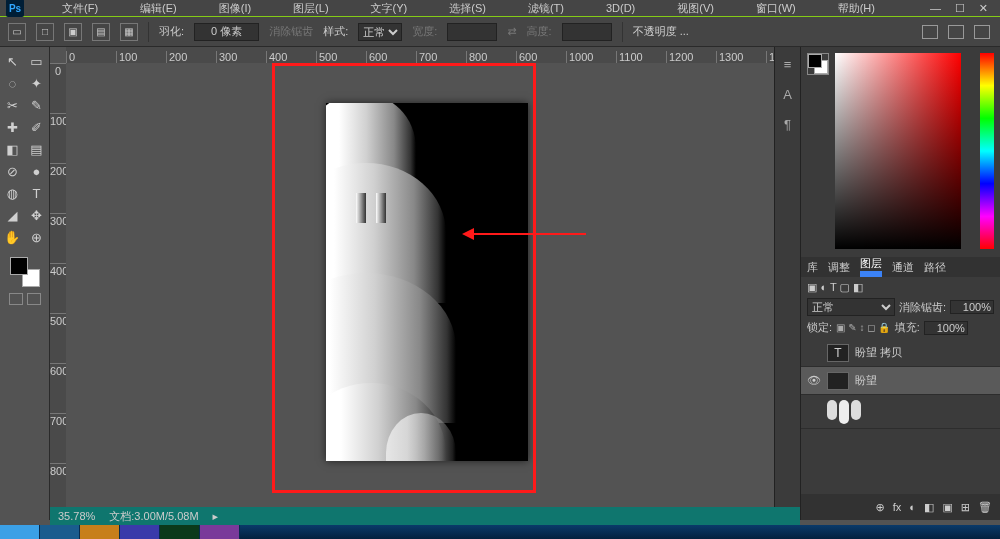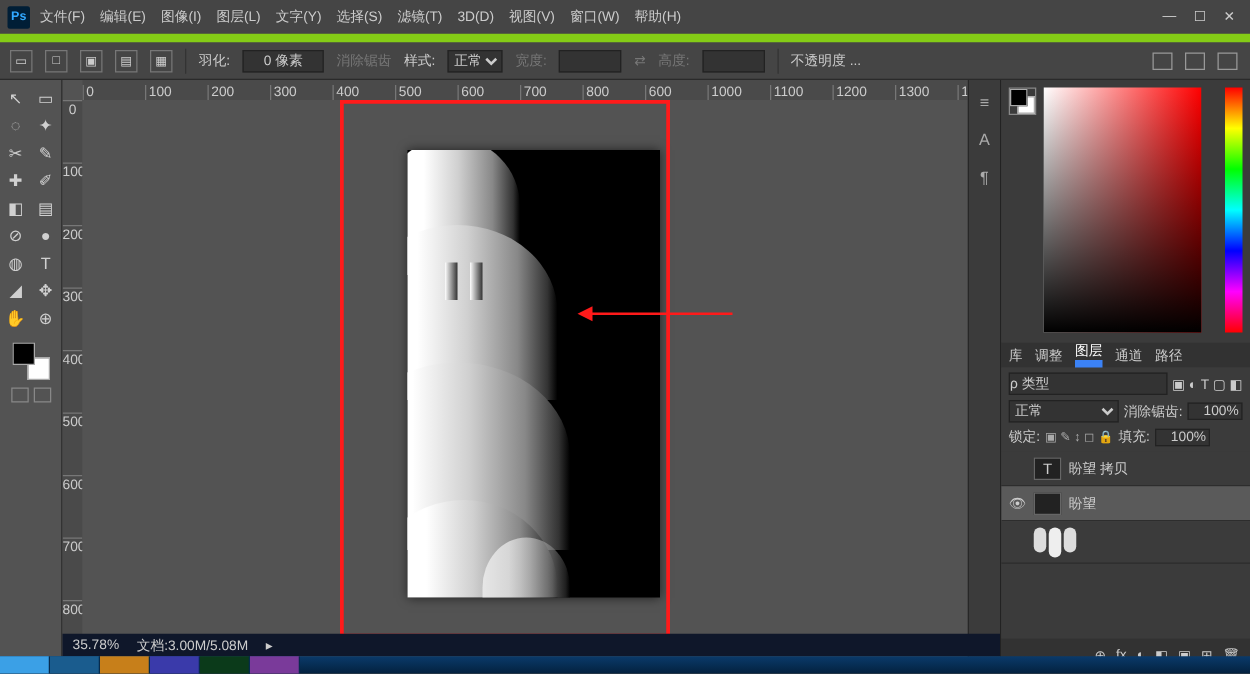--- a/index.html
+++ b/index.html
@@ -1,17 +1,17 @@
 <!DOCTYPE html>
 <html><head>
 <meta charset="utf-8">
 <style>
   * { margin:0; padding:0; box-sizing:border-box; font-family:"Microsoft YaHei",sans-serif; font-size:11px; color:#ccc; user-select:none; }
   body { background:#535353; width:1000px; height:539px; overflow:hidden; position:relative; }
-  .menubar { height:34px; background:#454545; display:flex; align-items:center; padding-left:6px; border-bottom:7px solid #84cc16;}
+  .menubar { height:17px; background:#454545; display:flex; align-items:center; padding-left:6px; border-bottom:1px solid #84cc16;gap:30px;}
   .ps-logo { width:18px; height:18px; background:#001e36; color:#31a8ff; font-weight:bold; font-size:10px; display:flex; align-items:center; justify-content:center; border-radius:2px; margin-right:8px;}
   .menubar span.mi { margin-right:12px; cursor:default;}
   .win-ctrl { margin-left:auto; display:flex; gap:14px; padding-right:12px; color:#aaa;}
   .optbar { height:30px; background:#454545; display:flex; align-items:center; padding-left:8px; gap:10px; border-bottom:1px solid #2a2a2a;}
   .optbar .ic { width:18px; height:18px; border:1px solid #777; display:flex; align-items:center; justify-content:center; font-size:10px;}
   .optbar .sep { width:1px; height:20px; background:#333;}
   .optbar .field { background:#333; padding:1px 16px; min-width:50px; height:18px; display:flex; align-items:center; border:1px solid #222;}
   .optbar .dimmed { color:#777;}
   .optbar select { background:#333; color:#ccc; border:1px solid #222; height:18px; font-size:11px;}
   .right-icons { margin-left:auto; display:flex; align-items:center; gap:10px; padding-right:10px;}
@@ -33,21 +33,21 @@
   .ruler-h span { width:50px; flex:0 0 50px; border-left:1px solid #777; padding-left:2px;}
   .ruler-v { position:absolute; top:16px; left:0; width:16px; bottom:0; background:#4a4a4a; font-size:8px; color:#bbb; display:flex; flex-direction:column; overflow:hidden;}
   .ruler-v span { height:50px; flex:0 0 50px; border-top:1px solid #777; writing-mode:horizontal-tb; padding-top:1px; text-align:center;}
   .canvas-area { position:absolute; top:16px; left:16px; right:0; bottom:0; background:#535353;}
   .artboard { position:absolute; left:260px; top:40px; width:202px; height:358px; background:#000; box-shadow:0 0 8px rgba(0,0,0,.6);}
   .art-inner { position:relative; width:100%; height:100%; overflow:hidden;}
   .glow { position:absolute; background:linear-gradient(90deg,#fff 0%,#fff 30%,#d0d0d0 55%,#888 80%,#333 95%,#000 100%); border-radius:50% 50% 0 0;}
   .redbox { position:absolute; border:3px solid #ff1a1a; }
   .arrow { position:absolute; height:2px; background:#ff1a1a;}
   .arrow::before { content:""; position:absolute; left:-10px; top:-5px; border:6px solid transparent; border-right:12px solid #ff1a1a;}
-  .statusbar { position:absolute; bottom:14px; left:50px; height:18px; background:#0f172a; display:flex; align-items:center; padding:0 8px; gap:14px; right:200px;}
+  .statusbar { position:absolute; bottom:14px; left:50px; height:18px; background:#0f766e; display:flex; align-items:center; padding:0 8px; gap:14px; right:200px;}
   .panel-col { width:200px; background:#3b3b3b; border-left:1px solid #222; display:flex; flex-direction:column;}
   .panel-tabs { height:20px; background:#323232; display:flex; align-items:center; padding-left:6px; gap:12px;}
   .panel-tabs span.active { color:#fff;}
   .color-panel { height:210px; position:relative; background:#3b3b3b; padding:6px;}
   .color-main { position:absolute; left:34px; top:6px; width:126px; height:196px; background:linear-gradient(to bottom,rgba(0,0,0,0),#000),linear-gradient(to right,#fff,#ff0000);}
   .color-mini { position:absolute; left:6px; top:6px; width:22px; height:22px; border:1px solid #888;}
   .color-mini .a{position:absolute;width:14px;height:14px;background:#000;top:0;left:0;border:1px solid #aaa;}
   .color-mini .b{position:absolute;width:14px;height:14px;background:#fff;bottom:0;right:0;border:1px solid #aaa;}
   .hue { position:absolute; right:6px; top:6px; width:14px; height:196px; background:linear-gradient(to bottom,#f00,#ff0,#0f0,#0ff,#00f,#f0f,#f00);}
   .mid-tabs { height:20px; background:#323232; display:flex; align-items:center; gap:10px; padding-left:6px;}
@@ -220,21 +220,20 @@
     </div>
     <div class="mid-tabs">
       <span>库</span>
       <span>调整</span>
       <span class="active">图层</span>
       <span>通道</span>
       <span>路径</span>
     </div>
     <div class="layer-ctrl">
       <div class="row">
-        <div class="inp">ρ 类型</div>
         <span>▣ ◐ T ▢ ◧</span>
       </div>
       <div class="row">
         <select><option>正常</option></select>
         <span>消除锯齿:</span>
         <div class="pct">100%</div>
       </div>
       <div class="row">
         <span>锁定:</span>
         <div class="lock-icons">▣ ✎ ↕ ◻ 🔒</div>

